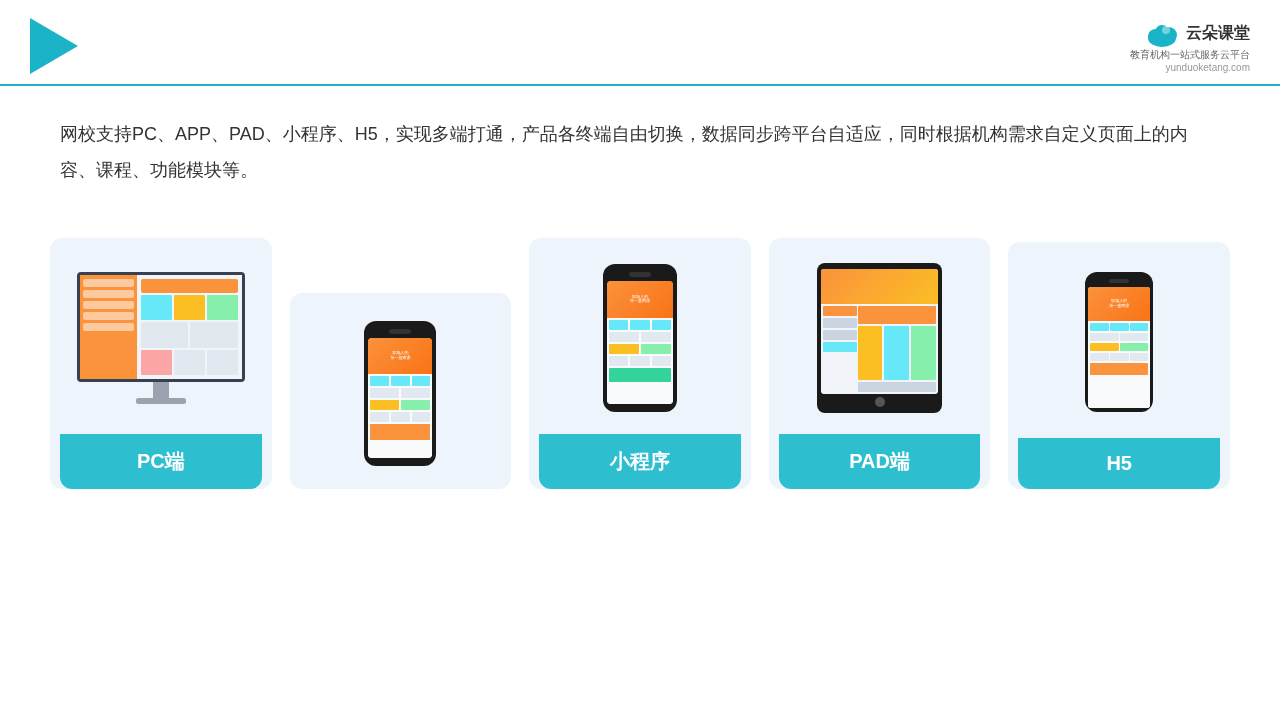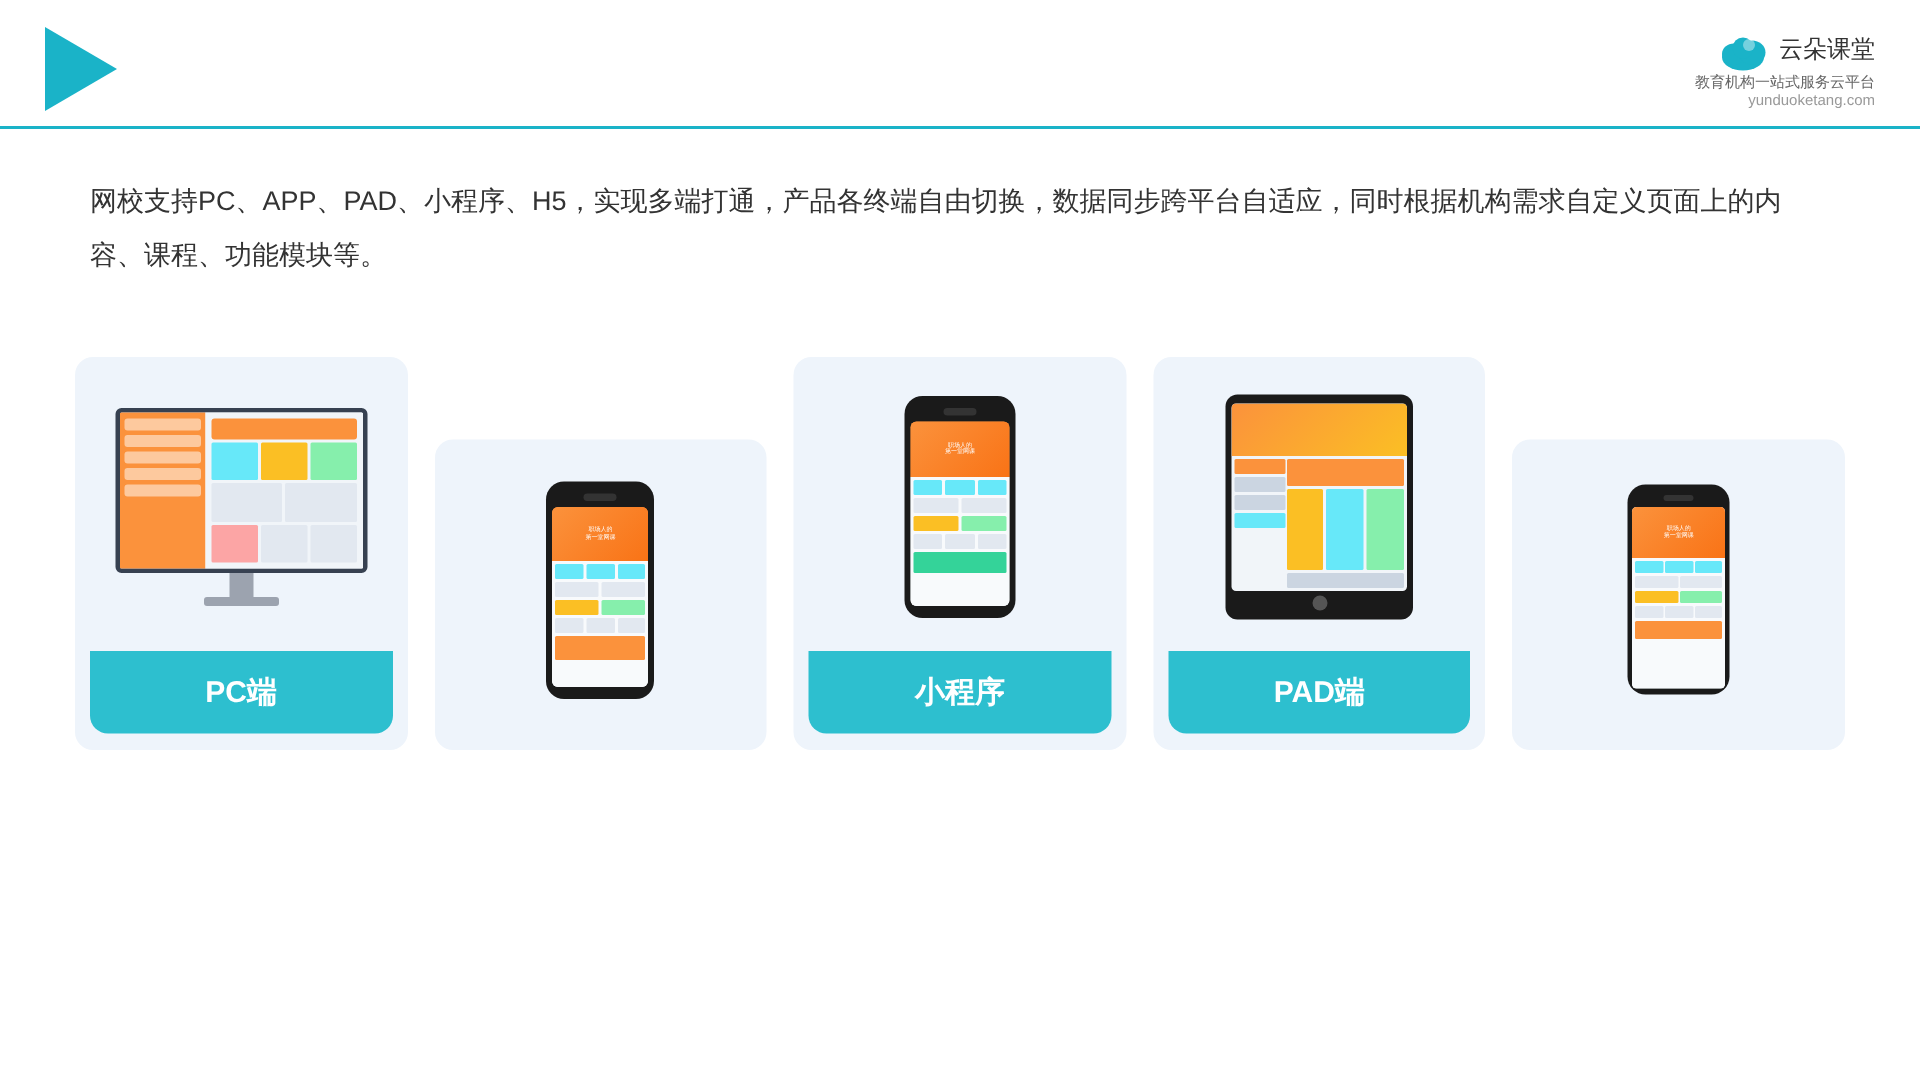--- a/index.html
+++ b/index.html
@@ -47,21 +47,21 @@
       flex-direction: column;
       align-items: flex-end;
     }
     .brand-logo-top {
       display: flex;
       align-items: center;
       gap: 6px;
     }
     .brand-name {
       font-size: 16px;
-      font-weight: normal;
+      font-weight: bold;
       color: #333;
     }
     .brand-sub {
       font-size: 10px;
       color: #666;
       text-align: left;
     }
     .brand-url {
       font-size: 10px;
       color: #999;
@@ -85,21 +85,21 @@
       margin-top: 10px;
     }
 
     .card {
       display: flex;
       flex-direction: column;
       align-items: center;
       background: #eef4fb;
       border-radius: 12px;
       width: 260px;
-      padding: 20px 10px 11px 10px;
+      padding: 20px 10px 0 10px;
       position: relative;
     }
 
     .card-image {
       width: 190px;
       height: 160px;
       display: flex;
       align-items: center;
       justify-content: center;
       margin-bottom: 16px;
@@ -582,15 +582,16 @@
               <div class="miniphone-block"></div>
               <div class="miniphone-block"></div>
             </div>
             <div class="miniphone-row">
               <div class="miniphone-block" style="background:#fb923c; height:12px; flex:2;"></div>
             </div>
           </div>
         </div>
       </div>
     </div>
+    <div class="card-label">H5</div>
   </div>
 
 </div>
 
 </body></html>

